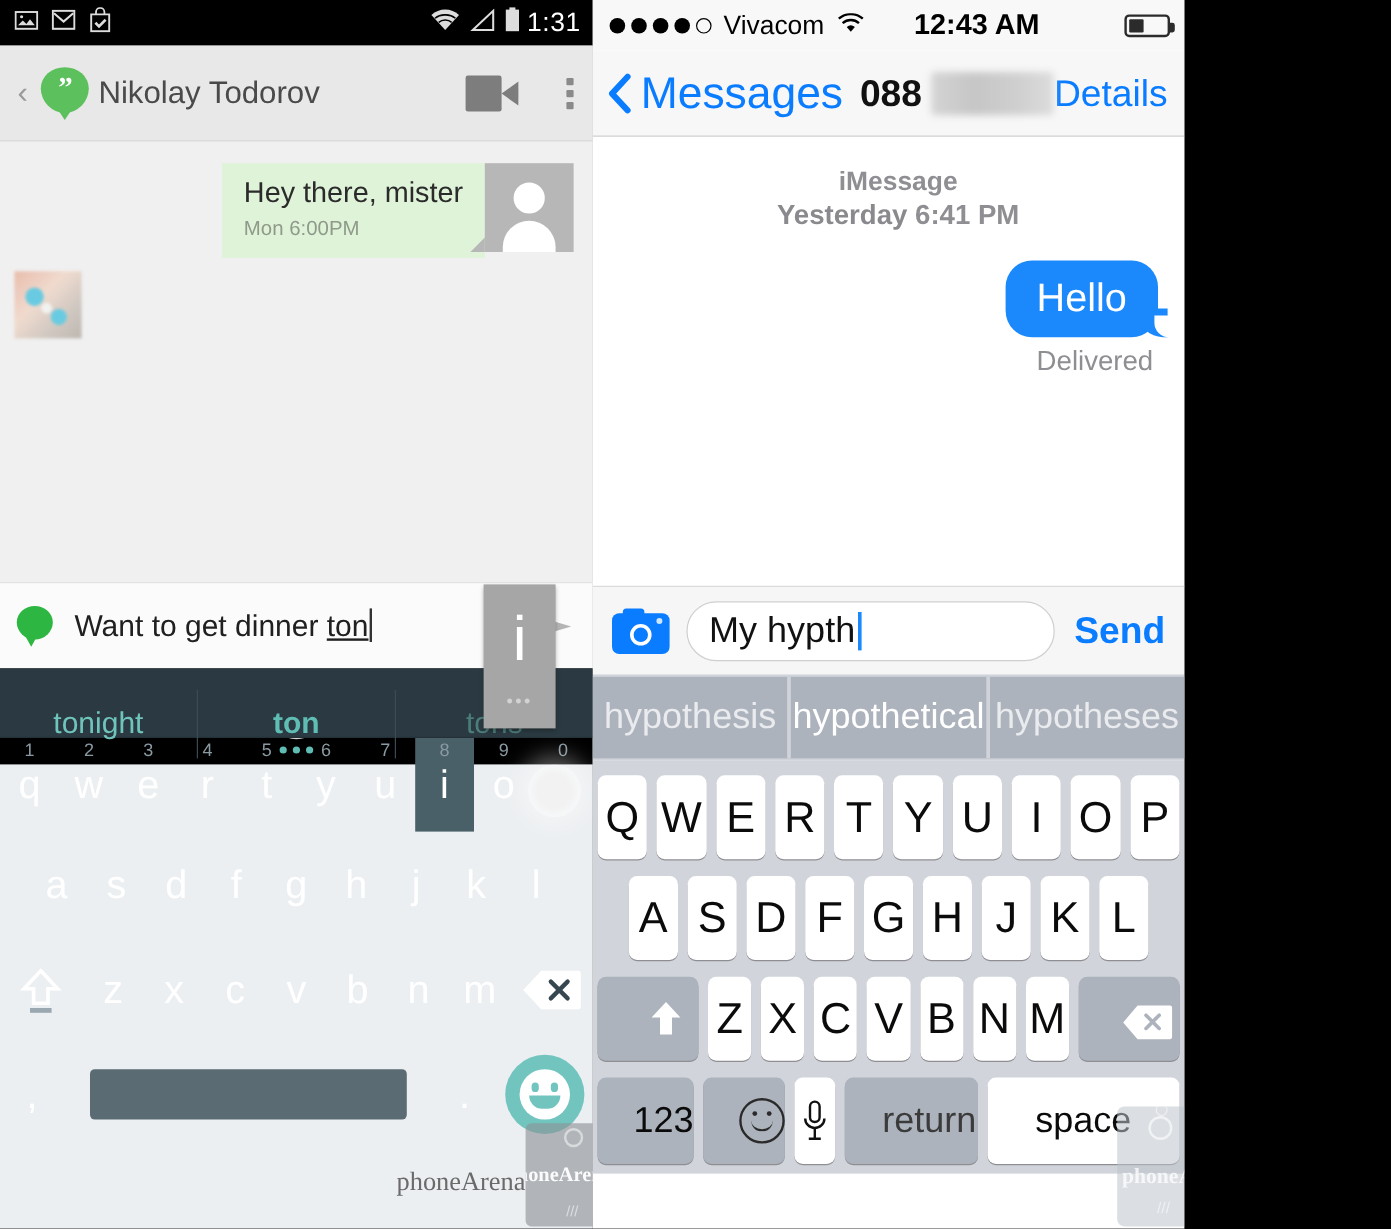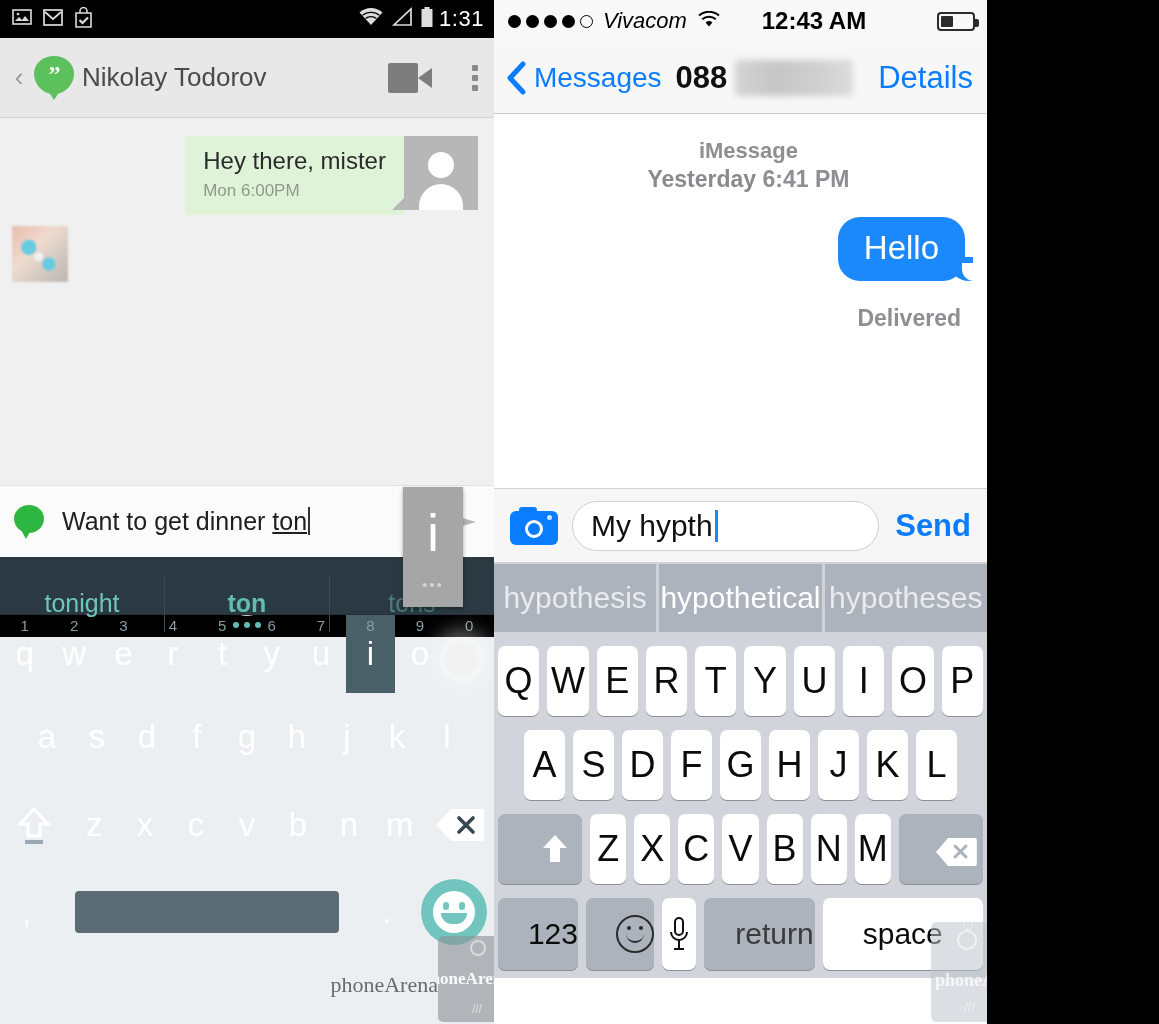--- a/index.html
+++ b/index.html
@@ -176,54 +176,54 @@
 
   
   .ios { position: relative; width: 579px; height: 1024px; background: #fff; overflow: hidden; }
   .ios-status {
     height: 42px; background: #f8f8f8; display: flex; align-items: center;
     padding: 0 12px 0 14px; font-size: 23px; color: #000; font-weight: 500;
   }
   .sig-dots { display: flex; align-items: center; gap: 5px; margin-right: 10px; }
   .sig-dots i { width: 13px; height: 13px; border-radius: 50%; background: #000; }
   .sig-dots i.empty { background: transparent; border: 1.6px solid #000; }
-  .carrier { font-size: 22px; margin-right: 10px; font-style: italic; }
+  .carrier { font-size: 22px; margin-right: 10px; }
   .ios-status .mid { flex: 1; text-align: center; font-size: 24px; font-weight: 600; margin-left: -30px; }
   .batt { width: 38px; height: 19px; border: 2px solid #2b2b2b; border-radius: 4px; position: relative; }
   .batt .fill { position: absolute; left: 2px; top: 2px; bottom: 2px; width: 34%; background: #2b2b2b; border-radius: 1px; }
   .batt .cap { position: absolute; right: -6px; top: 5px; width: 4px; height: 8px; background: #2b2b2b; border-radius: 0 2px 2px 0; }
 
   .ios-navbar {
     height: 72px; background: #f7f7f7; display: flex; align-items: center;
     padding: 0 14px 0 12px; border-bottom: 1px solid #c9c9c9;
   }
   .ios-back-chevron { width: 20px; height: 34px; margin-right: 8px; }
-  .ios-back-label { font-size: 28px; color: #0a7cff; text-align: right; }
+  .ios-back-label { font-size: 37px; color: #0a7cff; text-align: right; }
   .ios-title-num { font-size: 31px; color: #111; font-weight: 700; margin-left: 14px; }
   .ios-redact { width: 118px; height: 36px; margin-left: 8px; border-radius: 3px;
     background: linear-gradient(90deg, #d4d4d4, #c6c6c6 35%, #cfcfcf 70%, #dcdcdc);
     filter: blur(3px); }
   .ios-details { margin-left: auto; font-size: 31px; color: #0a7cff; }
 
   .ios-thread { height: 374px; background: #fff; position: relative; padding-top: 22px; padding-left: 16px; }
   .thread-meta { text-align: center; color: #8e8e93; }
   .thread-meta .svc { font-size: 22px; font-weight: 600; line-height: 1.35; }
   .thread-meta .when { font-size: 23px; font-weight: 600; }
   .thread-meta .when b { font-weight: 700; color: #8a8a8e; }
   .bubble-row { display: flex; justify-content: flex-end; padding-right: 22px; margin-top: 24px; }
   .ios-bubble {
     background: #1b89fb; color: #fff; font-size: 33px; border-radius: 22px;
     padding: 12px 26px 14px 26px; position: relative;
   }
   .ios-bubble .tip { position: absolute; right: -8px; bottom: 0; width: 24px; height: 24px;
     background: #1b89fb; border-bottom-left-radius: 20px; }
   .ios-bubble .tip2 { position: absolute; right: -9px; bottom: 0; width: 12px; height: 18px;
     background: #fff; border-bottom-left-radius: 14px; }
-  .delivered { text-align: right; padding-right: 26px; margin-top: 24px;
-    font-size: 23px; color: #8e8e93; font-weight: 700; }
+  .delivered { text-align: right; padding-right: 26px; margin-top: 6px;
+    font-size: 23px; color: #8e8e93; font-weight: 400; }
 
   .ios-inputbar {
     height: 74px; background: #f6f6f6; border-top: 1px solid #d4d4d4;
     display: flex; align-items: center; padding: 0 12px 0 16px;
   }
   .cam { width: 48px; height: 38px; position: relative; flex: none; margin-right: 14px; }
   .cam .body { position: absolute; inset: 4px 0 0 0; background: #0a7cff; border-radius: 6px; }
   .cam .hump { position: absolute; left: 9px; top: 0; width: 18px; height: 8px;
     background: #0a7cff; border-radius: 3px 3px 0 0; }
   .cam .ring { position: absolute; left: 15px; top: 13px; width: 18px; height: 18px;

